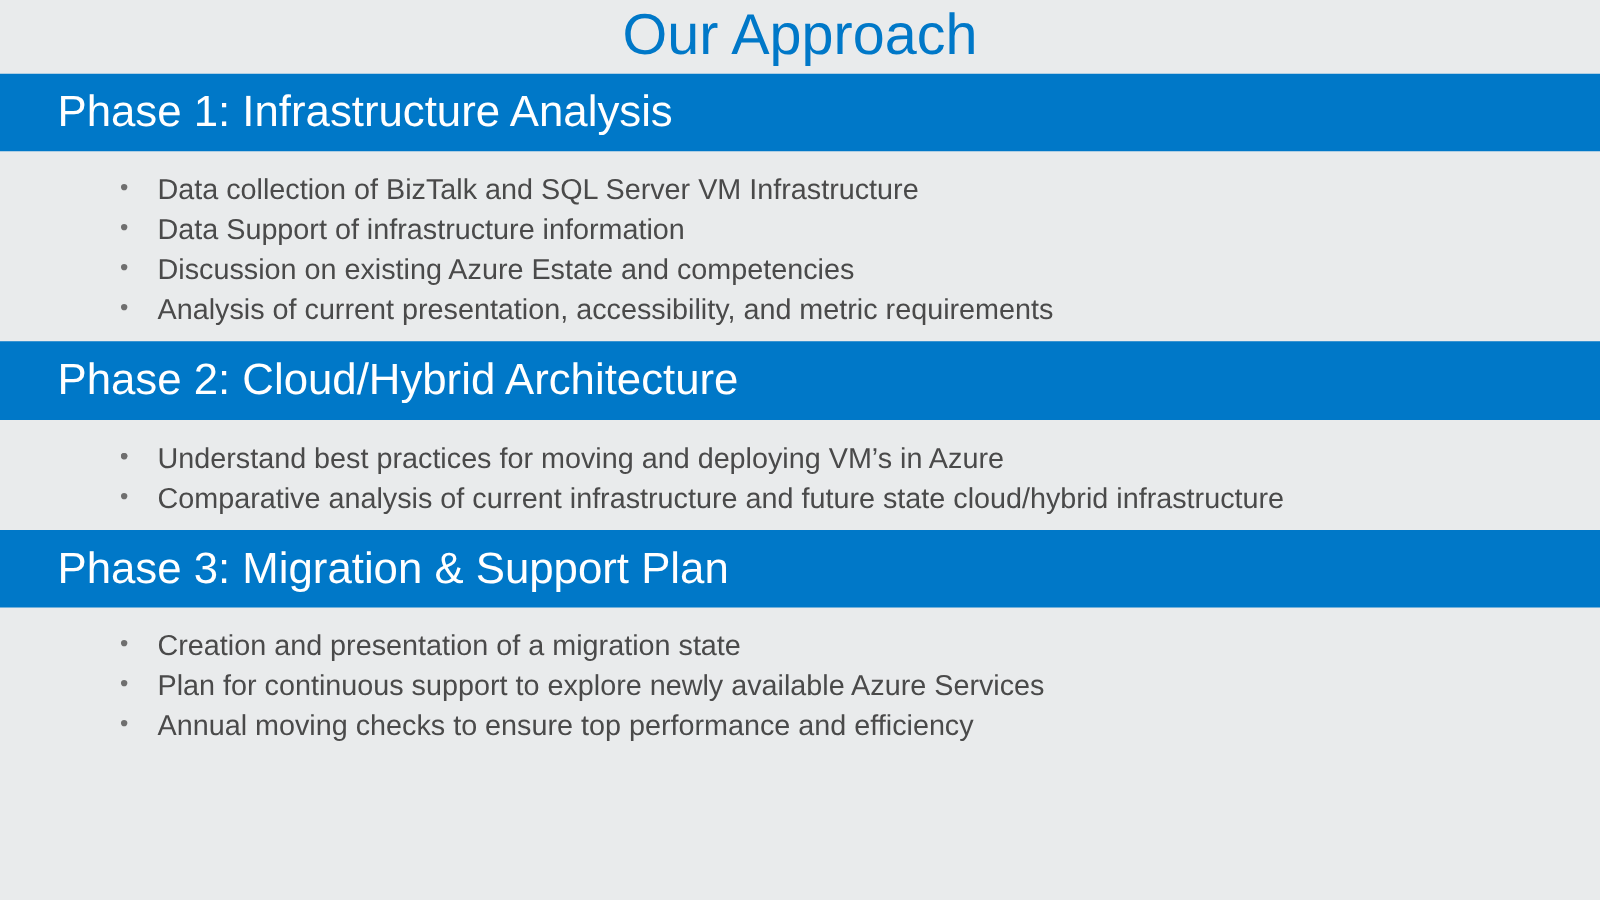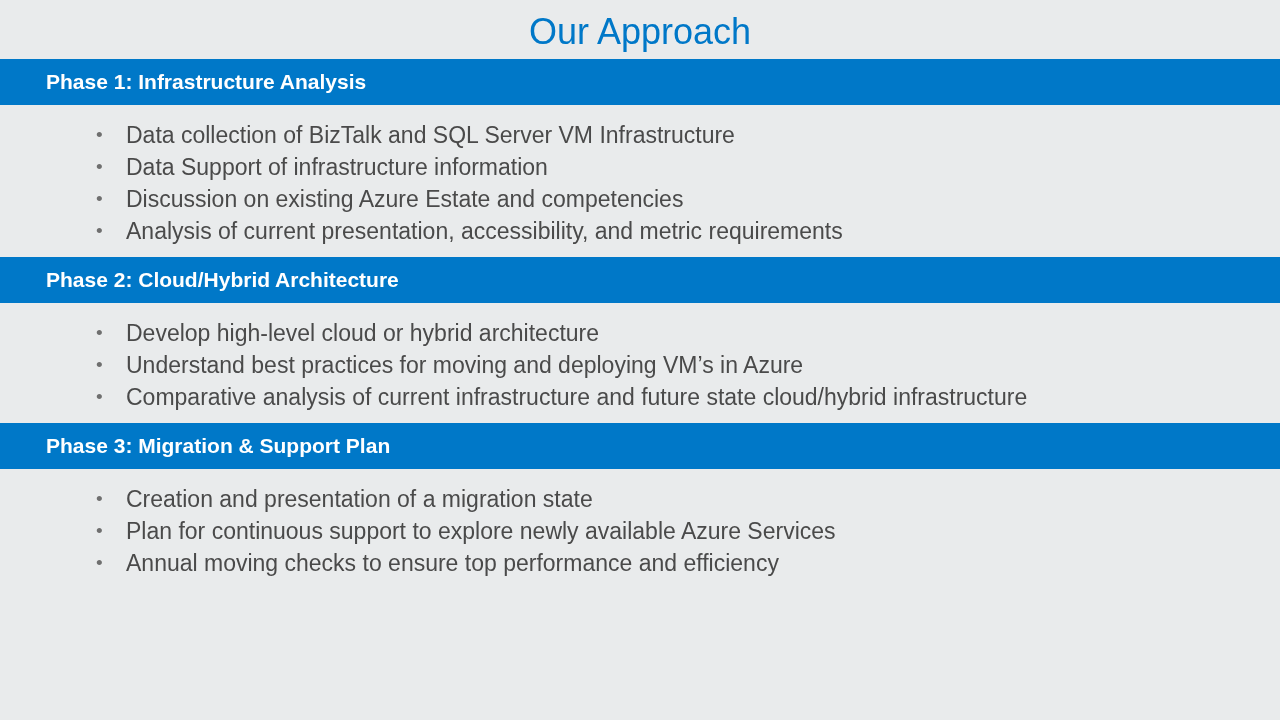--- a/index.html
+++ b/index.html
@@ -17,32 +17,32 @@
     position: relative;
     width: 1280px;
     height: 720px;
     background: #e9ebec;
     box-sizing: border-box;
   }
   .slide-title {
     width: 100%;
     text-align: center;
     color: #0078c8;
-    font-size: 36px;
+    font-size: 46px;
     font-weight: 400;
     line-height: 1;
-    padding-top: 14px;
+    padding-top: 4px;
     letter-spacing: 0px;
   }
   .phase-band {
     width: 100%;
     background: #0078c8;
     color: #ffffff;
-    font-size: 21px;
-    font-weight: 700;
+    font-size: 35px;
+    font-weight: 400;
     box-sizing: border-box;
     padding: 11px 0 11px 46px;
     line-height: 1.15;
   }
   .bullets {
     list-style: none;
     margin: 0;
     padding: 0;
     box-sizing: border-box;
   }
@@ -86,21 +86,21 @@
       <li><span class="dot">•</span><span>Discussion on existing Azure Estate and competencies</span></li>
       <li><span class="dot">•</span><span>Analysis of current presentation, accessibility, and metric requirements</span></li>
     </ul>
   </div>
 
   <div class="gap-2"></div>
 
   <div class="block-2">
     <div class="phase-band">Phase 2: Cloud/Hybrid Architecture</div>
     <ul class="bullets">
-      <li><span class="dot">•</span><span>Develop high-level cloud or hybrid architecture</span></li>
+      <li><span class="dot">•</span></li>
       <li><span class="dot">•</span><span>Understand best practices for moving and deploying VM’s in Azure</span></li>
       <li><span class="dot">•</span><span>Comparative analysis of current infrastructure and future state cloud/hybrid infrastructure</span></li>
     </ul>
   </div>
 
   <div class="gap-3"></div>
 
   <div class="block-3">
     <div class="phase-band">Phase 3: Migration &amp; Support Plan</div>
     <ul class="bullets">

